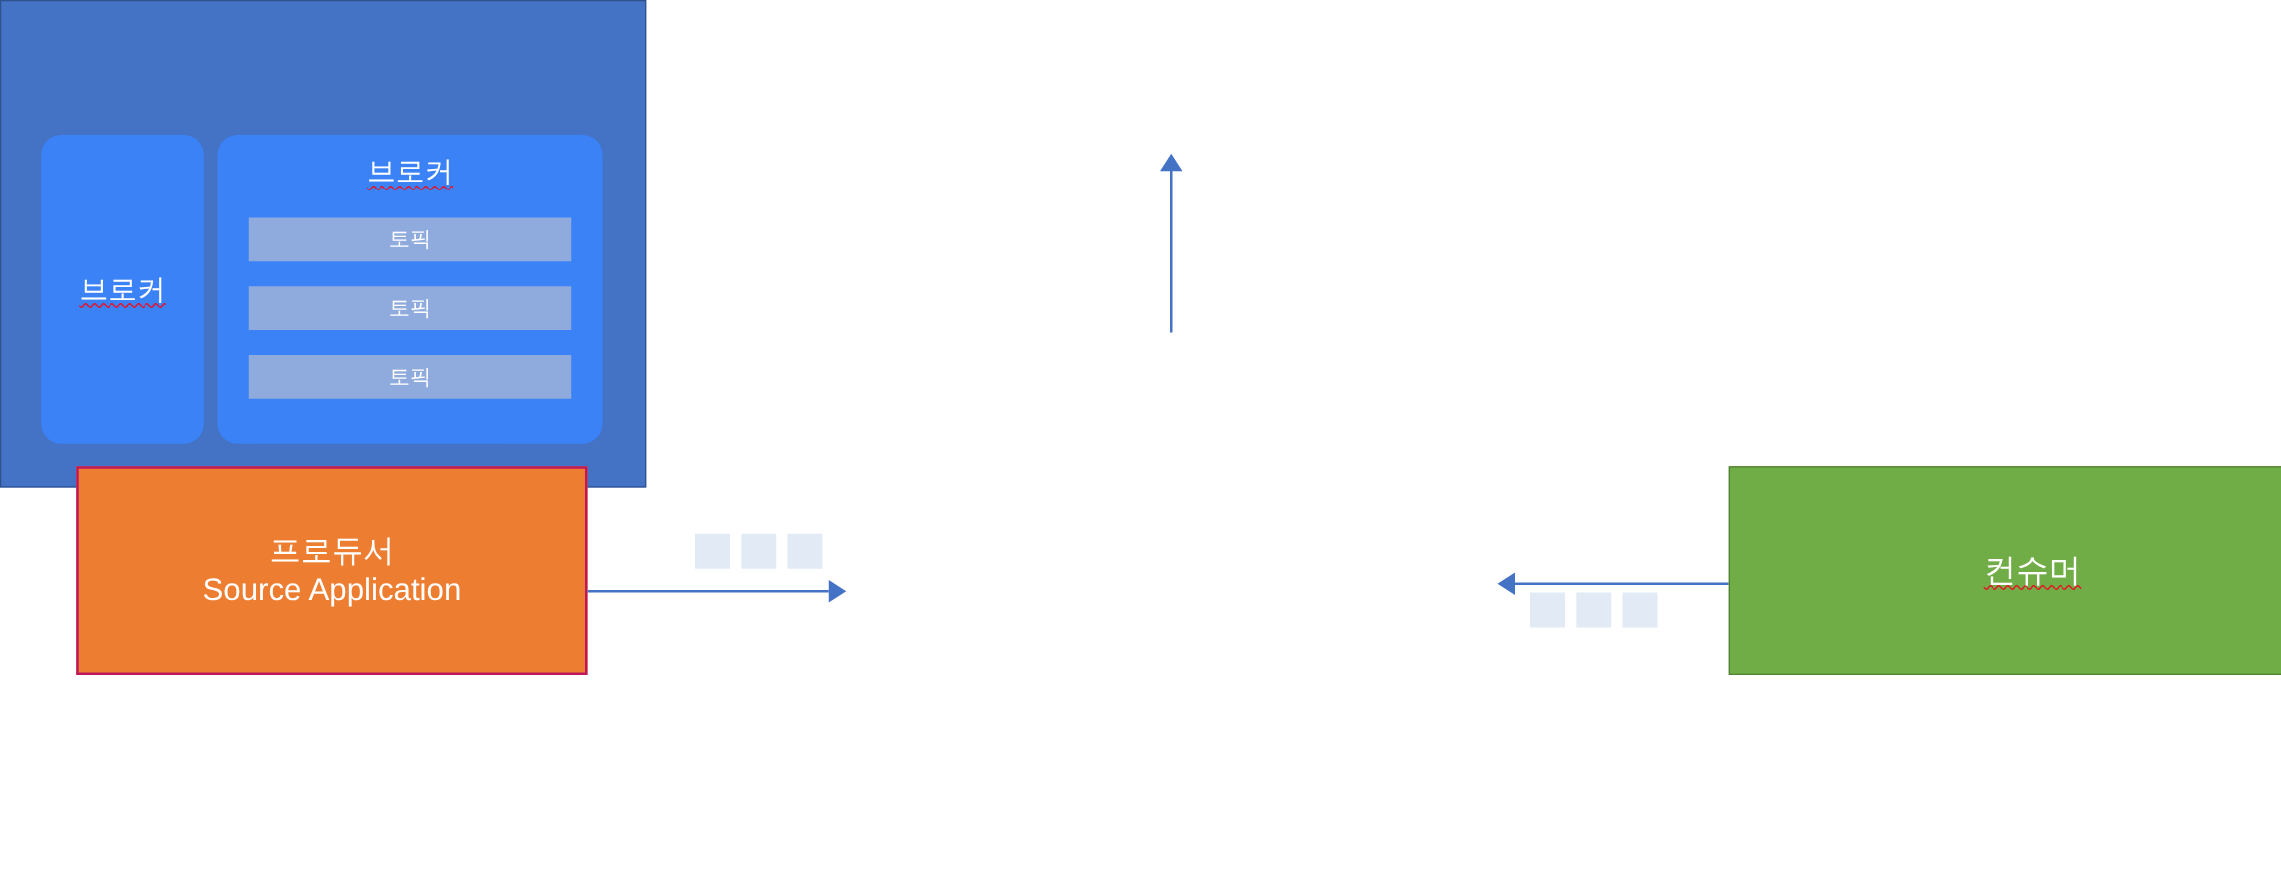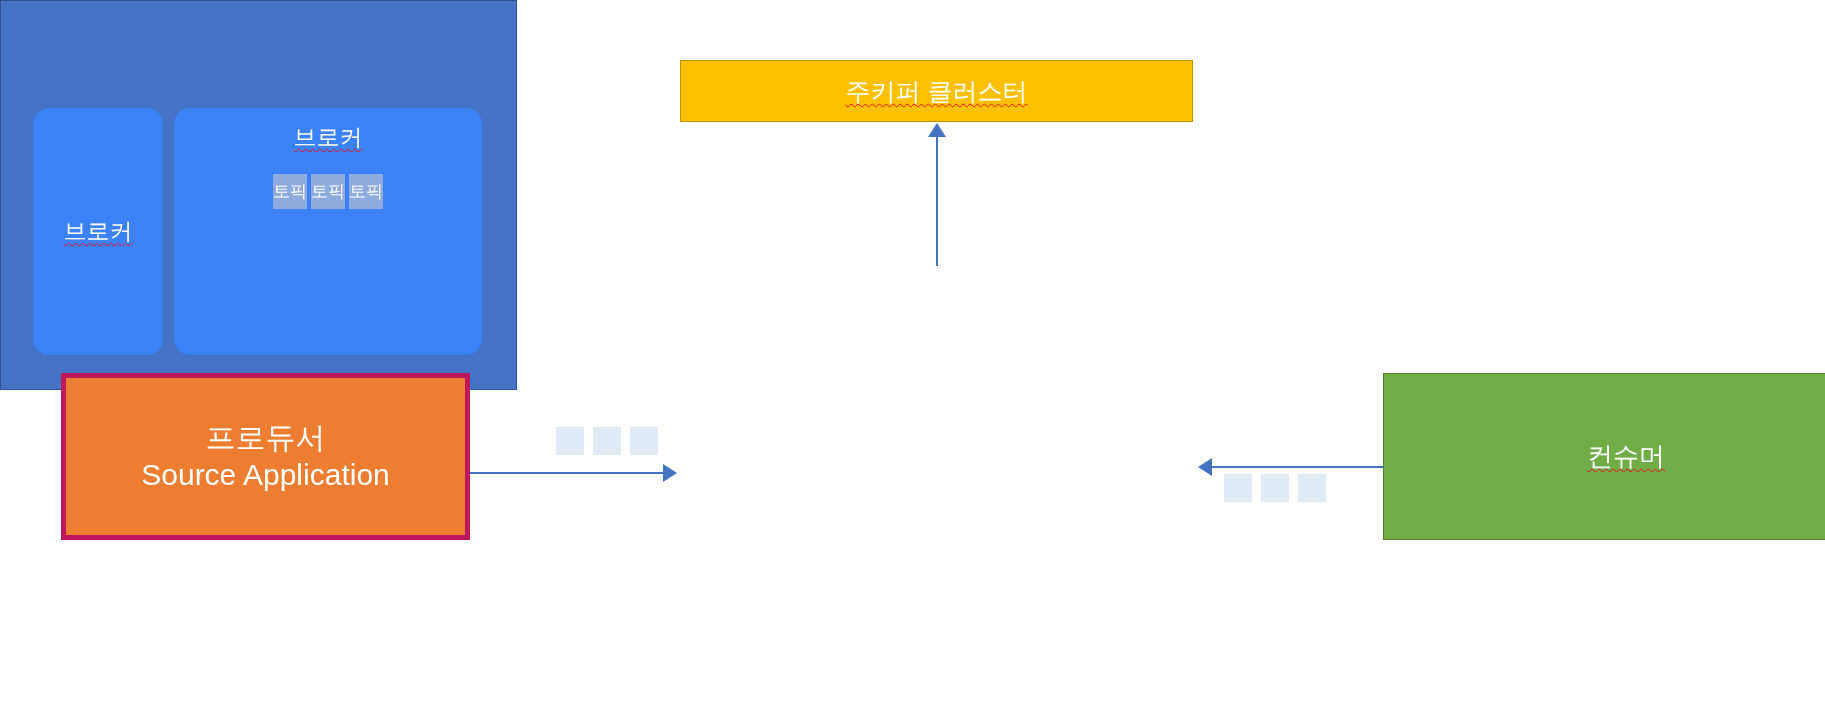--- a/index.html
+++ b/index.html
@@ -43,22 +43,22 @@
     font-size: 25px;
   }
 
   
   #producer-box {
     left: 61px;
     top: 373px;
     width: 409px;
     height: 167px;
     background: #ED7D31;
-    border: 5px solid #be185d;
-    font-size: 30px;
+    border: 2px solid #be185d;
+    font-size: 25px;
   }
 
   
   #consumer-box {
     left: 1383px;
     top: 373px;
     width: 486px;
     height: 167px;
     background: #70AD47;
     border: 1px solid #507E32;
@@ -120,22 +120,22 @@
     font-size: 23px;
   }
 
   
   .topic-list {
     position: absolute;
     left: 25px;
     right: 25px;
     top: 66px;
     display: flex;
-    gap: 4px;
-    justify-content: center;
+    flex-direction: column;
+    gap: 20px;
   }
   .topic {
     box-sizing: border-box;
     height: 35px;
     background: #8FAADC;
     display: flex;
     align-items: center;
     justify-content: center;
     color: #ffffff;
     font-size: 17px;
@@ -186,23 +186,20 @@
     text-decoration-style: wavy;
     text-decoration-thickness: 1px;
     text-underline-offset: 3px;
   }
 </style>
 </head>
 <body>
 
 <div id="canvas">
 
-  <div class="box" id="zookeeper-box">
-    <span class="squiggle">주키퍼 클러스터</span>
-  </div>
 
   <div class="conn-line" id="zk-arrow-line" style="left:936px; top:136px; width:2px; height:130px;"></div>
   <div class="arrow-head arrow-up" style="left:928px; top:123px;"></div>
 
   <div class="box" id="producer-box">
     <span>프로듀서</span>
     <span>Source Application</span>
   </div>
 
   <div class="conn-line" id="producer-arrow-line" style="left:470px; top:472px; width:193px; height:2px;"></div>

